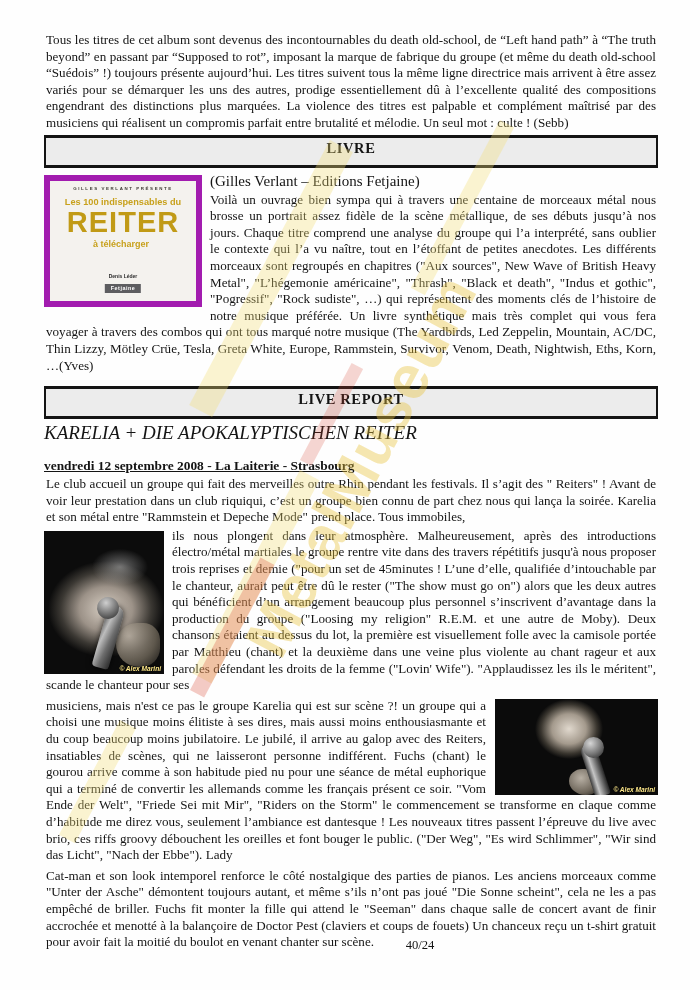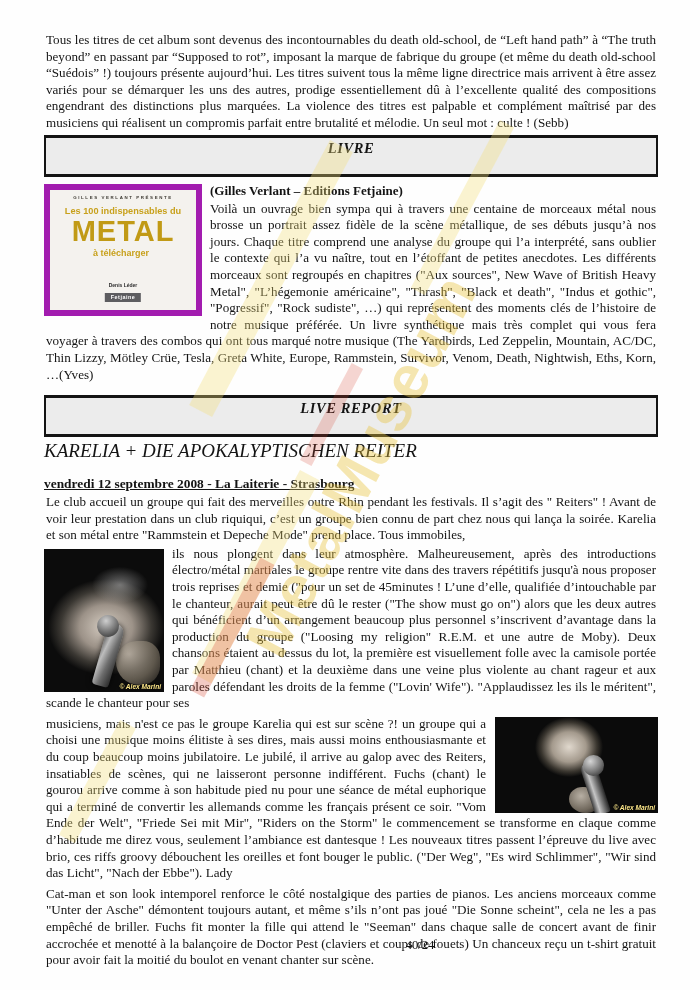--- a/index.html
+++ b/index.html
@@ -109,24 +109,23 @@
 
   
   .banner {
     border-top: 3px solid #141414;
     border-bottom: 3px solid #141414;
     border-left: 2px solid #141414;
     border-right: 2px solid #141414;
     background: #ececec;
     text-align: center;
     font-weight: bold;
-    font-style: italic;
     font-size: 14.5px;
     letter-spacing: 0.6px;
-    padding: 2px 0 17px 0;
+    padding: 2px 0 8px 0;
     margin: 3px 0 5px 0;
   }
 
   
   .book-block { margin-top: 2px; }
   .book-cover {
     float: left;
     width: 104px;
     height: 120px;
     margin: 2px 8px 2px 0;
@@ -191,22 +190,22 @@
     letter-spacing: 0.5px;
   }
 
   .book-title {
     font-weight: bold;
     font-size: 13.6px;
     line-height: 17px;
     margin: 0;
   }
   .book-author {
-    font-weight: bold;
-    font-size: 13px;
+    font-weight: normal;
+    font-size: 15px;
     line-height: 17px;
     margin: 4px 0 0 0;
   }
 
   
   .lr-band { margin-top: 10px; }
   .lr-title {
     font-weight: normal;
     font-style: italic;
     font-size: 19px;
@@ -349,21 +348,21 @@
   <div id="content">
 
     <p class="body intro">Tous les titres de cet album sont devenus des incontournables du death old-school, de “Left hand path” à “The truth beyond” en passant par “Supposed to rot”, imposant la marque de fabrique du groupe (et même du death old-school “Suédois” !) toujours présente aujourd’hui. Les titres suivent tous la même ligne directrice mais arrivent à être assez variés pour se démarquer les uns des autres, prodige essentiellement dû à l’excellente qualité des compositions engendrant des distinctions plus marquées. La violence des titres est palpable et complément maîtrisé par des musiciens qui réalisent un compromis parfait entre brutalité et mélodie. Un seul mot : culte ! (Sebb)</p>
 
     <div class="banner">LIVRE</div>
 
     <div class="book-block clearfix">
       <div class="book-cover">
         <div class="bc-top">GILLES VERLANT PRÉSENTE</div>
         <div class="bc-sub">Les 100 indispensables du</div>
-        <div class="bc-main">METAL</div>
+        <div class="bc-main">REITER</div>
         <div class="bc-dl">à télécharger</div>
         <div class="bc-author">Denis Léder</div>
         <div class="bc-pub">Fetjaine</div>
       </div>
       <div class="book-author">(Gilles Verlant – Editions Fetjaine)</div>
       <div class="body">Voilà un ouvrage bien sympa qui à travers une centaine de morceaux métal nous brosse un portrait assez fidèle de la scène métallique, de ses débuts jusqu’à nos jours. Chaque titre comprend une analyse du groupe qui l’a interprété, sans oublier le contexte qui l’a vu naître, tout en l’étoffant de petites anecdotes. Les différents morceaux sont regroupés en chapitres ("Aux sources", New Wave of British Heavy Metal", "L’hégemonie américaine", "Thrash", "Black et death", "Indus et gothic", "Pogressif", "Rock sudiste", …) qui représentent des moments clés de l’histoire de notre musique préférée. Un livre synthétique mais très complet qui vous fera voyager à travers des combos qui ont tous marqué notre musique (The Yardbirds, Led Zeppelin, Mountain, AC/DC, Thin Lizzy, Mötley Crüe, Tesla, Greta White, Europe, Rammstein, Survivor, Venom, Death, Nightwish, Eths, Korn, …(Yves)</div>
     </div>
 
     <div class="banner lr-band">LIVE REPORT</div>
 

